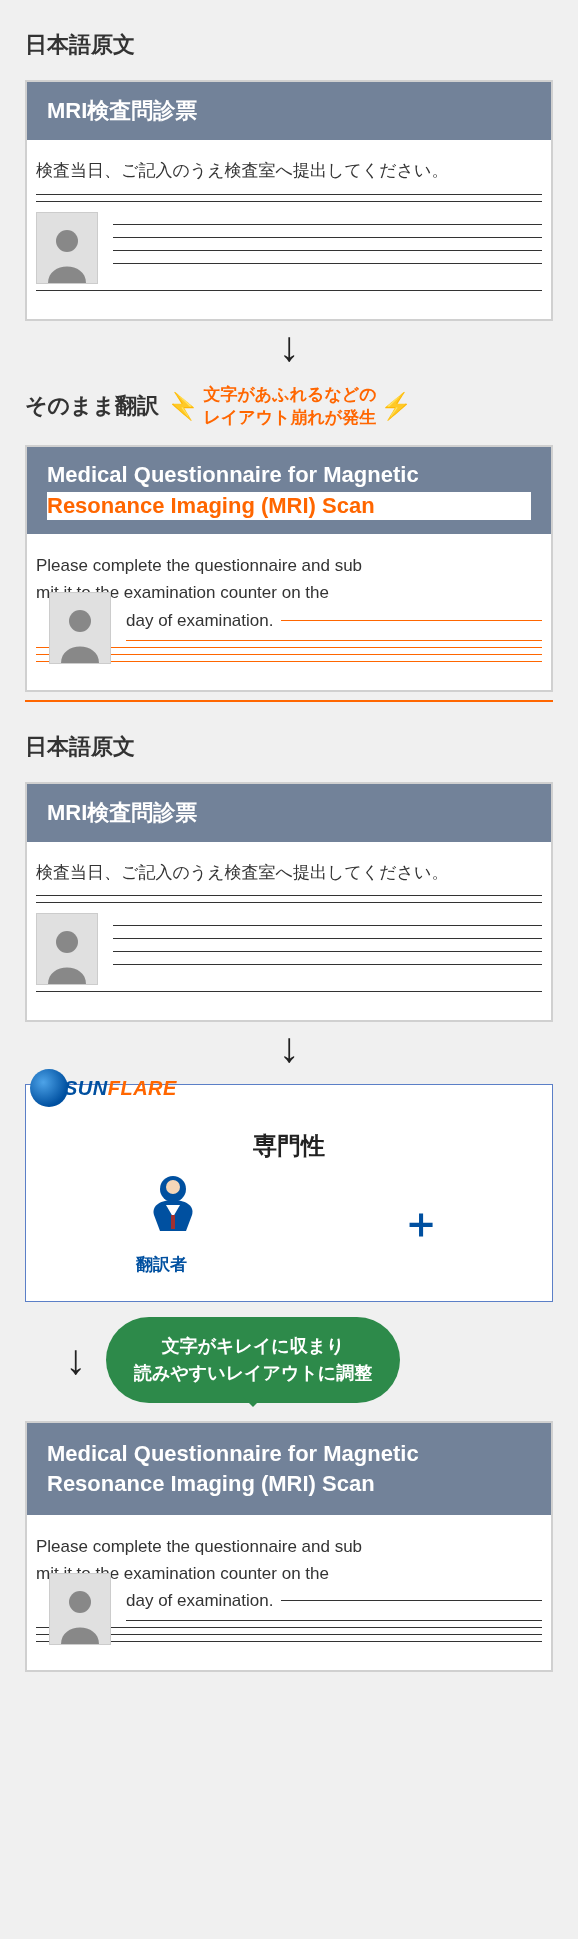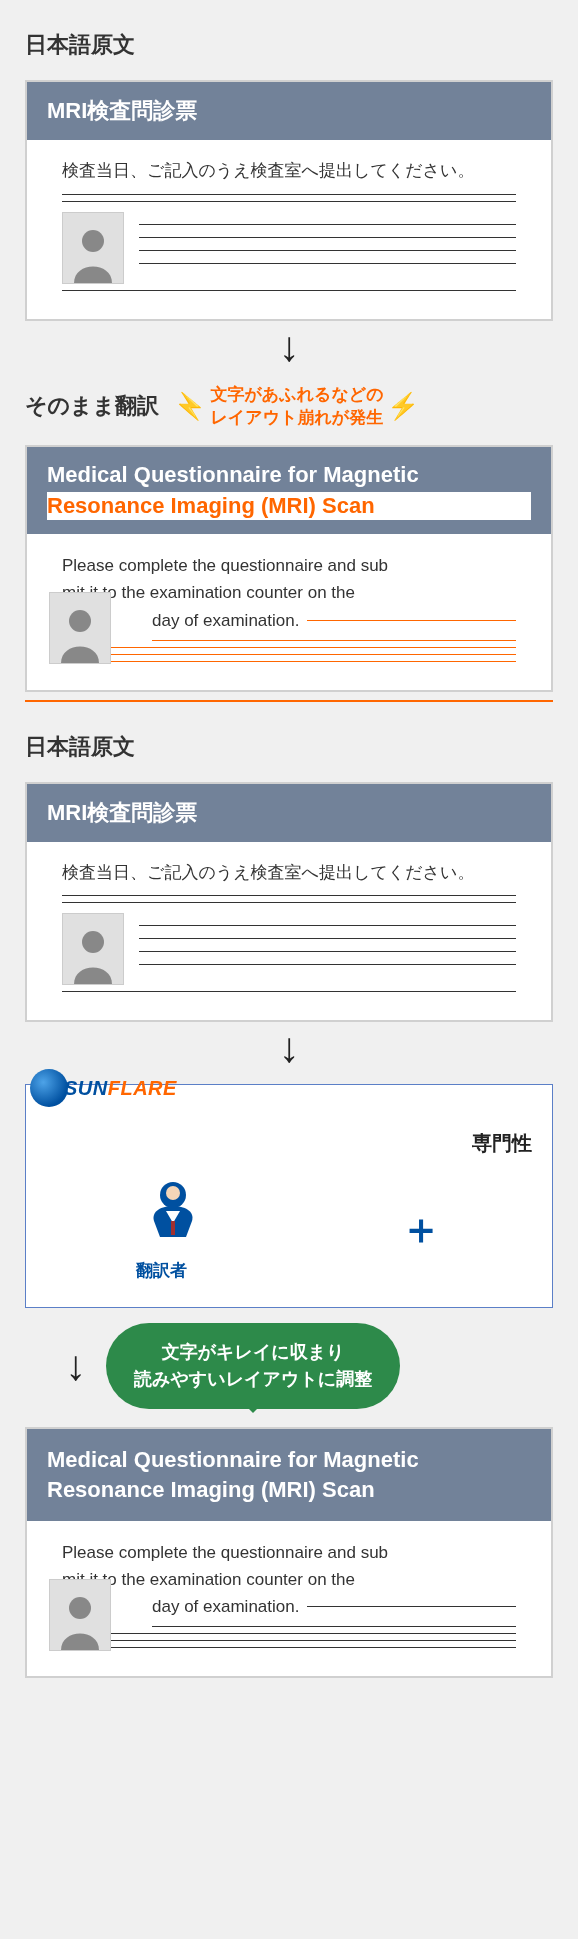--- a/index.html
+++ b/index.html
@@ -1,50 +1,50 @@
 <!DOCTYPE html>
 <html><head>
 <meta charset="utf-8">
 <style>
 *{box-sizing:border-box;margin:0;padding:0}
 body{background:#f0f0f0;font-family:"Hiragino Kaku Gothic ProN","Hiragino Sans",Meiryo,sans-serif;width:578px;padding:30px 25px;color:#333}
 .section-title{font-size:22px;font-weight:bold;margin-bottom:20px}
 .card{background:#fff;border:2px solid #d0d0d0;margin-bottom:4px}
 .card-header{background:#728299;color:#fff;padding:14px 20px;font-size:22px;font-weight:bold}
-.card-body{padding:18px 35px 22px}
+.card-body{padding:18px 9px 22px}
 .card-text{font-size:17px;line-height:1.5;margin-bottom:10px}
 .hr-line{border:none;border-top:1.5px solid #333;margin:6px 0}
 .hr-line.orange{border-top-color:#ff6600}
 .photo-row{display:flex;gap:15px;align-items:flex-start;margin-top:10px}
 .photo{width:62px;height:72px;background:#e0e0e0;display:flex;align-items:flex-end;justify-content:center;border:1px solid #ccc}
 .photo svg{width:50px;height:60px}
 .photo-lines{flex:1}
 .photo-lines .hr-line{margin:12px 0}
 .arrow-down{text-align:center;font-size:42px;font-weight:bold;color:#222;line-height:1;margin:5px 0 15px}
-.srow{display:flex;align-items:center;gap:15px;margin-bottom:15px}
+.srow{display:flex;align-items:center;gap:8px;margin-bottom:15px}
 .srow-title{font-size:22px;font-weight:bold;white-space:nowrap}
 .warn-wrap{display:flex;align-items:center;gap:4px;color:#ff6600}
 .warn-text{font-size:17px;font-weight:bold;line-height:1.4}
 .bolt{font-size:26px;color:#ff8c00;font-weight:bold}
 .bolt.flip{transform:scaleX(-1);display:inline-block}
 .card.bad .card-header{line-height:1.3;background:#728299}
 .overflow-title{color:#ff6600;background:#fff;display:block;margin-top:2px}
 .bad-body{position:relative}
 .bad-body .photo{position:absolute;left:22px;top:58px}
 .bad-text{font-size:17px;line-height:1.6}
 .indent{padding-left:90px}
 .hr-row{display:flex;align-items:center;gap:8px}
 .hr-row .hr-line{flex:1}
 .orange-divider{border:none;border-top:2.5px solid #ff6600;margin:8px 0 30px}
 .sunflare-box{background:#fff;border:1.5px solid #5b7fc7;position:relative;padding:45px 20px 25px;margin-bottom:15px}
 .sf-logo{position:absolute;top:-16px;left:4px;display:flex;align-items:center}
 .sf-text{font-style:italic;font-weight:bold;font-size:20px;color:#0050a0;letter-spacing:0.5px}
 .sf-text .orange-part{color:#ff6600}
 .sf-burst{width:38px;height:38px;border-radius:50%;background:radial-gradient(circle at 35% 35%,#4da3e8 0%,#0050a0 70%);margin-right:-4px;position:relative}
-.sf-title{text-align:right;font-size:20px;font-weight:bold;color:#222;margin-bottom:18px}
+.sf-title{text-align:center;font-size:24px;font-weight:bold;color:#222;margin-bottom:7px}
 .sf-row{display:flex;align-items:center;justify-content:space-around;gap:10px}
 .sf-item{}
 .sf-icon{width:74px;height:74px;margin:0 auto 10px}
 .sf-label{color:#0050a0;font-weight:bold;font-size:17px}
 .sf-plus{color:#0050a0;font-size:42px;font-weight:bold}
 .result-row{display:flex;align-items:center;gap:20px;margin-bottom:18px}
 .arrow-down-left{font-size:42px;font-weight:bold;color:#222;padding-left:40px}
 .bubble{background:#2d8a4a;color:#fff;border-radius:50px;padding:16px 28px;font-size:18px;font-weight:bold;line-height:1.5;text-align:center;position:relative}
 .bubble:after{content:"";position:absolute;bottom:-14px;left:50%;transform:translateX(-50%);border:10px solid transparent;border-top-color:#2d8a4a}
 .card.good .card-header{line-height:1.35;padding:16px 20px}

